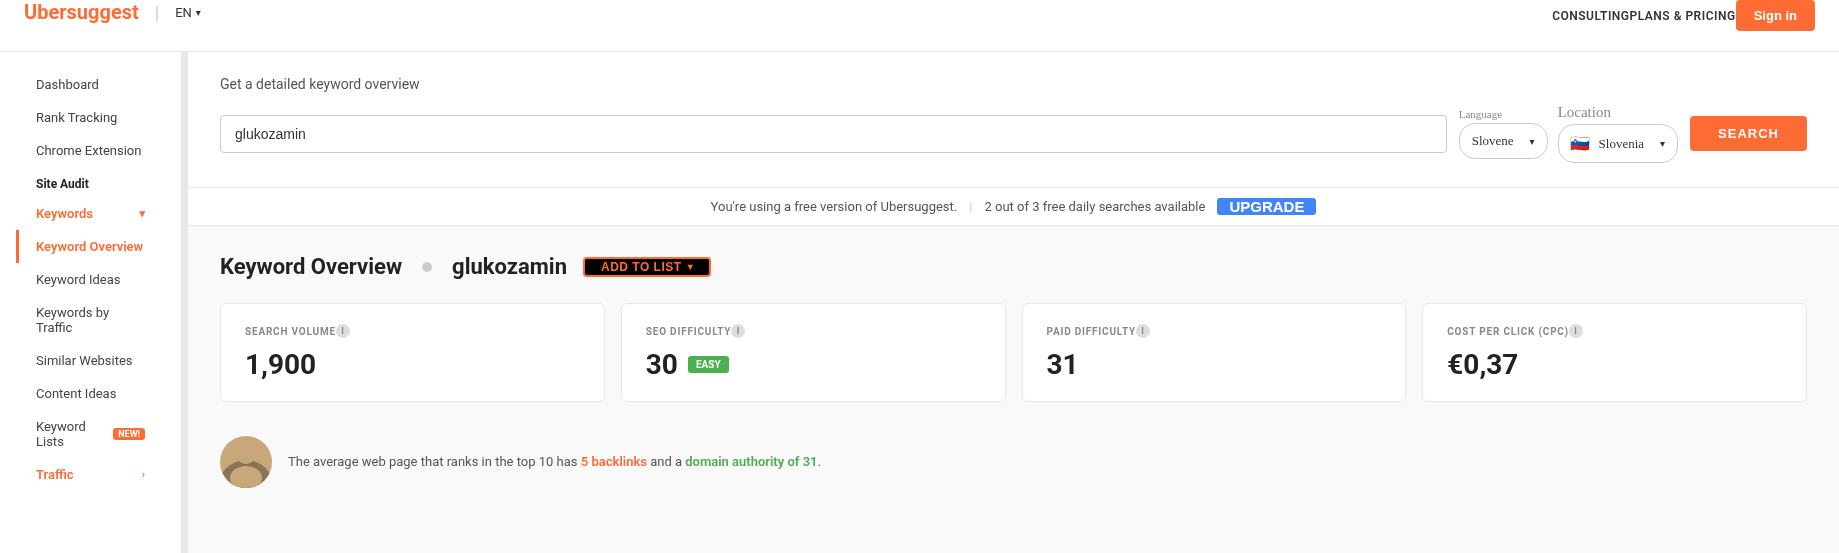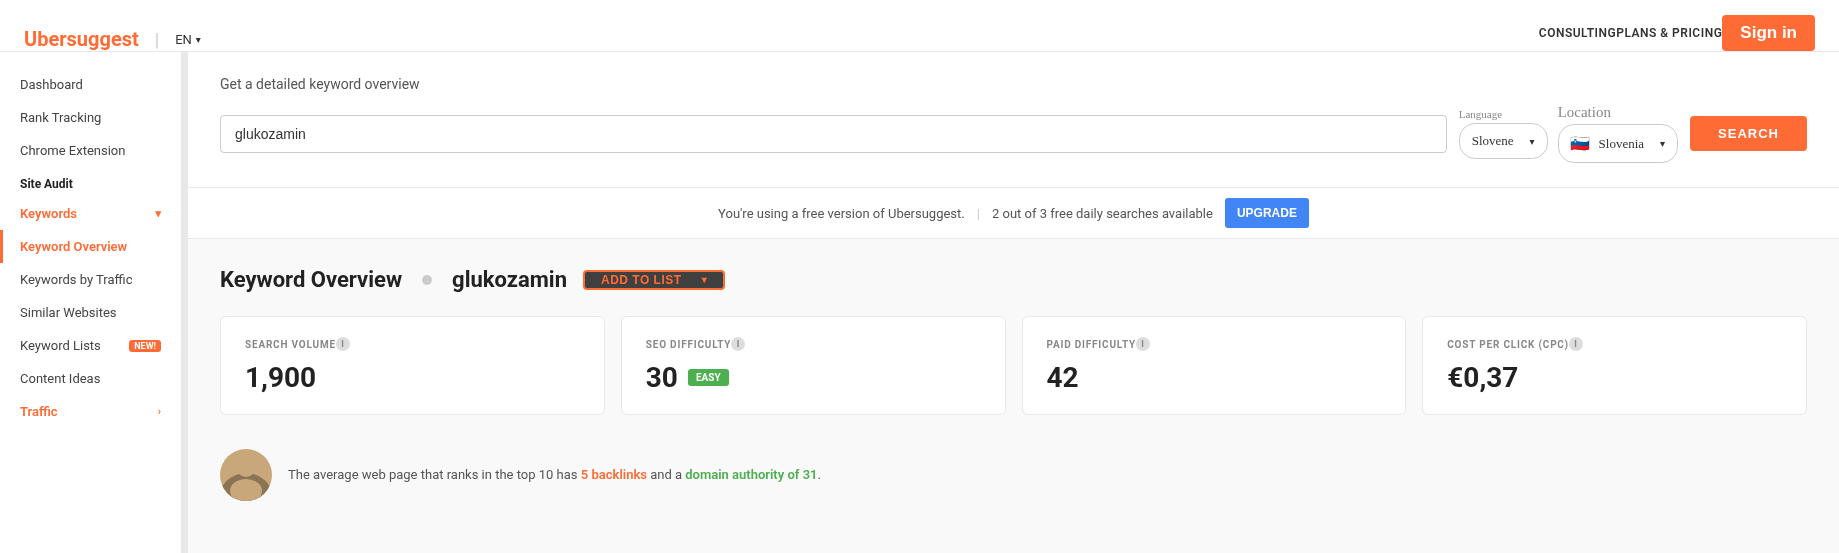--- a/index.html
+++ b/index.html
@@ -1,41 +1,41 @@
 <!DOCTYPE html>
 <html><head>
   <meta charset="utf-8">
   <style>
     * { margin: 0; padding: 0; box-sizing: border-box; }
     body { font-family: -apple-system, BlinkMacSystemFont, 'Segoe UI', Roboto, sans-serif; background: #f9f9f9; display: flex; flex-direction: column; height: 553px; overflow: hidden; }
 
     
     .top-nav {
-      display: flex; align-items: flex-end; justify-content: space-between;
+      display: flex; align-items: flex-start; justify-content: space-between;
       background: #fff; padding: 0 24px; height: 52px;
       border-bottom: 1px solid #e8e8e8; flex-shrink: 0;
     }
     .top-nav-left { display: flex; align-items: center; gap: 16px; }
     .logo { color: #ff6b35; font-size: 20px; font-weight: 700; }
     .nav-divider { color: #ccc; font-size: 18px; }
     .lang-selector { display: flex; align-items: center; gap: 4px; font-size: 13px; color: #333; cursor: pointer; }
     .top-nav-right { display: flex; align-items: center; }
     .nav-link { font-size: 12px; font-weight: 600; color: #333; letter-spacing: 0.5px; cursor: pointer; text-decoration: none; }
     .sign-in-btn {
       background: #ff6b35; color: #fff; border: none; border-radius: 4px;
-      padding: 8px 18px; font-size: 17px; font-weight: 600; cursor: pointer;
+      padding: 8px 18px; font-size: 13px; font-weight: 600; cursor: pointer;
     }
 
     
     .layout { display: flex; flex: 1; overflow: hidden; }
 
     
     .sidebar {
       width: 182px; background: #fff; border-right: 1px solid #e8e8e8;
-      padding: 16px 0; flex-shrink: 0; overflow-y: auto;
+      padding: 16px 16px; flex-shrink: 0; overflow-y: auto;
     }
     .sidebar-item {
       padding: 9px 20px; font-size: 13px; color: #444; cursor: pointer;
       display: flex; align-items: center; justify-content: space-between;
     }
     .sidebar-item.active { color: #ff6b35; font-weight: 600; border-left: 3px solid #ff6b35; padding-left: 17px; }
     .sidebar-section-header {
       padding: 10px 20px 6px; font-size: 12px; font-weight: 700; color: #222;
       text-transform: none; letter-spacing: 0;
     }
@@ -77,31 +77,31 @@
     
     .upgrade-bar {
       background: #fff; padding: 10px 32px; border-bottom: 1px solid #e8e8e8;
       display: flex; align-items: center; justify-content: center; gap: 12px;
       font-size: 13px; color: #555;
     }
     .upgrade-bar-divider { color: #ccc; }
     .free-count { color: #555; }
     .upgrade-btn {
       background: #4285f4; color: #fff; border: none; border-radius: 3px;
-      padding: 8px 12px; font-size: 12px; font-weight: 600; cursor: pointer; text-align: center;
+      padding: 0 12px; font-size: 15px; font-weight: 600; cursor: pointer; text-align: center;
     }
 
     
     .keyword-overview-section { padding: 28px 32px; }
     .keyword-overview-header { display: flex; align-items: center; gap: 16px; margin-bottom: 24px; }
     .keyword-overview-title { font-size: 22px; font-weight: 700; color: #222; }
     .keyword-dot { display: inline-block; width: 10px; height: 10px; border-radius: 50%; background: #ccc; margin: 0 4px; }
     .add-to-list-btn {
-      display: flex; align-items: center; gap: 20px;
-      border: 2px solid #ff6b35; color: #ff6b35; background: #404040;
+      display: flex; align-items: center; gap: 6px;
+      border: 2px solid #ff6b35; color: #ff6b35; background: #000000;
       border-radius: 4px; padding: 1px 16px; font-size: 12px; font-weight: 700;
       letter-spacing: 0.5px; cursor: pointer;
     }
 
     
     .metric-cards { display: grid; grid-template-columns: repeat(4, 1fr); gap: 16px; margin-bottom: 24px; }
     .metric-card {
       background: #fff; border: 1px solid #e8e8e8; border-radius: 6px; padding: 20px 24px;
     }
     .metric-label {
@@ -169,31 +169,34 @@
       <span>Site Audit</span>
     </div>
     <div class="sidebar-category">
       <span>Keywords</span>
       <span style="font-size:11px;">▾</span>
     </div>
     <div class="sidebar-item active">
       <span>Keyword Overview</span>
     </div>
     <div class="sidebar-item">
+      <span>Keyword Ideas</span>
+    </div>
+    <div class="sidebar-item">
       <span>Keywords by Traffic</span>
     </div>
     <div class="sidebar-item">
       <span>Similar Websites</span>
+    </div>
+    <div class="sidebar-item">
+      <span>Content Ideas</span>
     </div>
     <div class="sidebar-item">
       <span>Keyword Lists</span>
       <span class="new-badge">NEW!</span>
-    </div>
-    <div class="sidebar-item">
-      <span>Content Ideas</span>
     </div>
     <div class="sidebar-category">
       <span>Traffic</span>
       <span style="font-size:11px;">›</span>
     </div>
   </aside>
 
   <div class="sidebar-resize-bar"></div>
 
   <main class="main-content">
@@ -262,21 +265,21 @@
             <span>30</span>
             <span class="easy-badge">EASY</span>
           </div>
         </div>
         <div class="metric-card">
           <div class="metric-label">
             <span>PAID DIFFICULTY</span>
             <span class="metric-info-icon">i</span>
           </div>
           <div class="metric-value">
-            <span>42</span>
+            <span>31</span>
           </div>
         </div>
         <div class="metric-card">
           <div class="metric-label">
             <span>COST PER CLICK (CPC)</span>
             <span class="metric-info-icon">i</span>
           </div>
           <div class="metric-value">
             <span>€0,37</span>
           </div>

